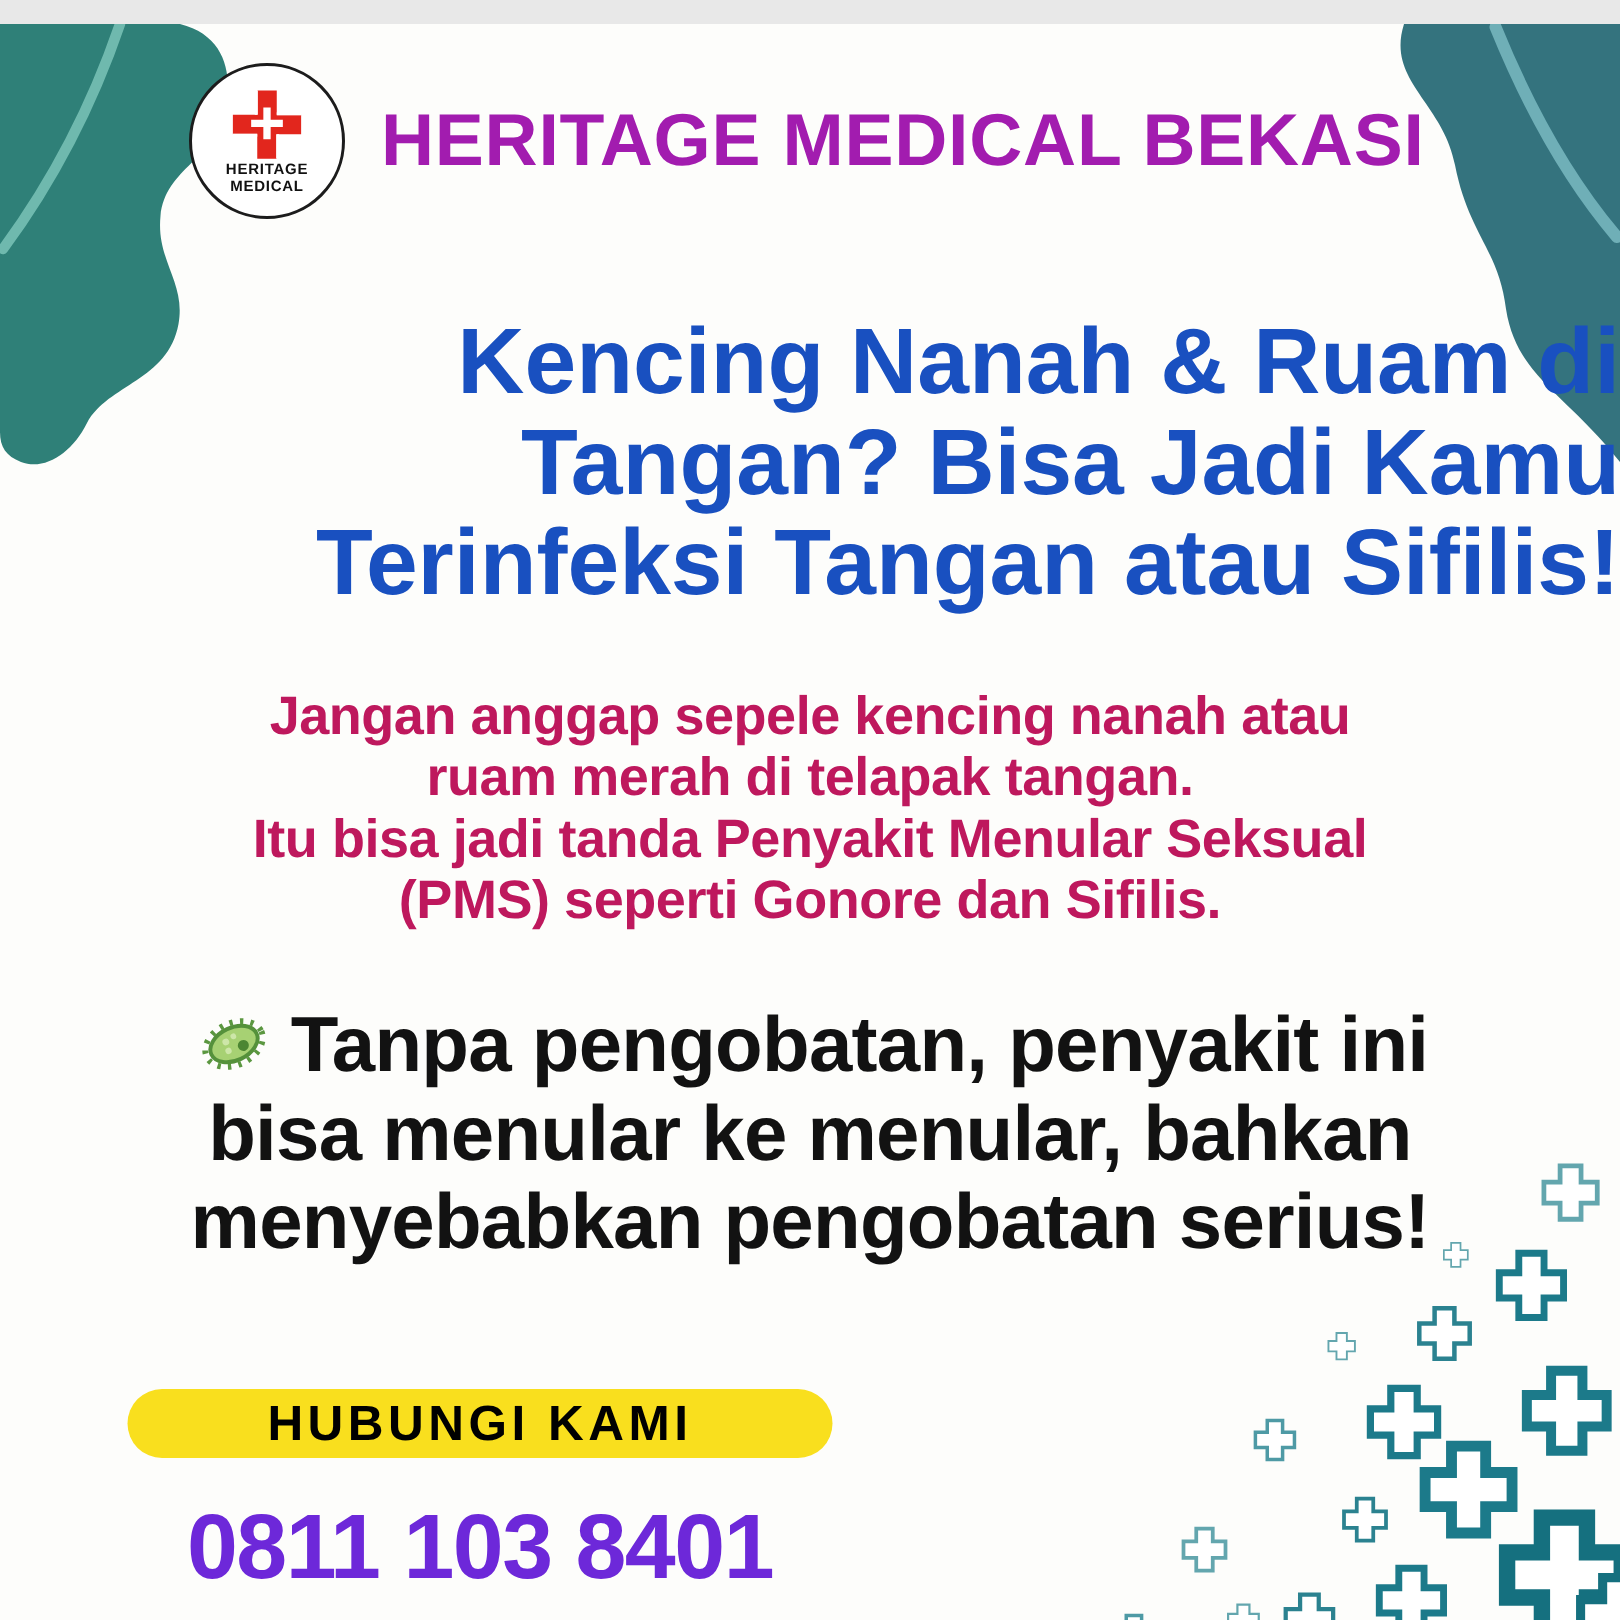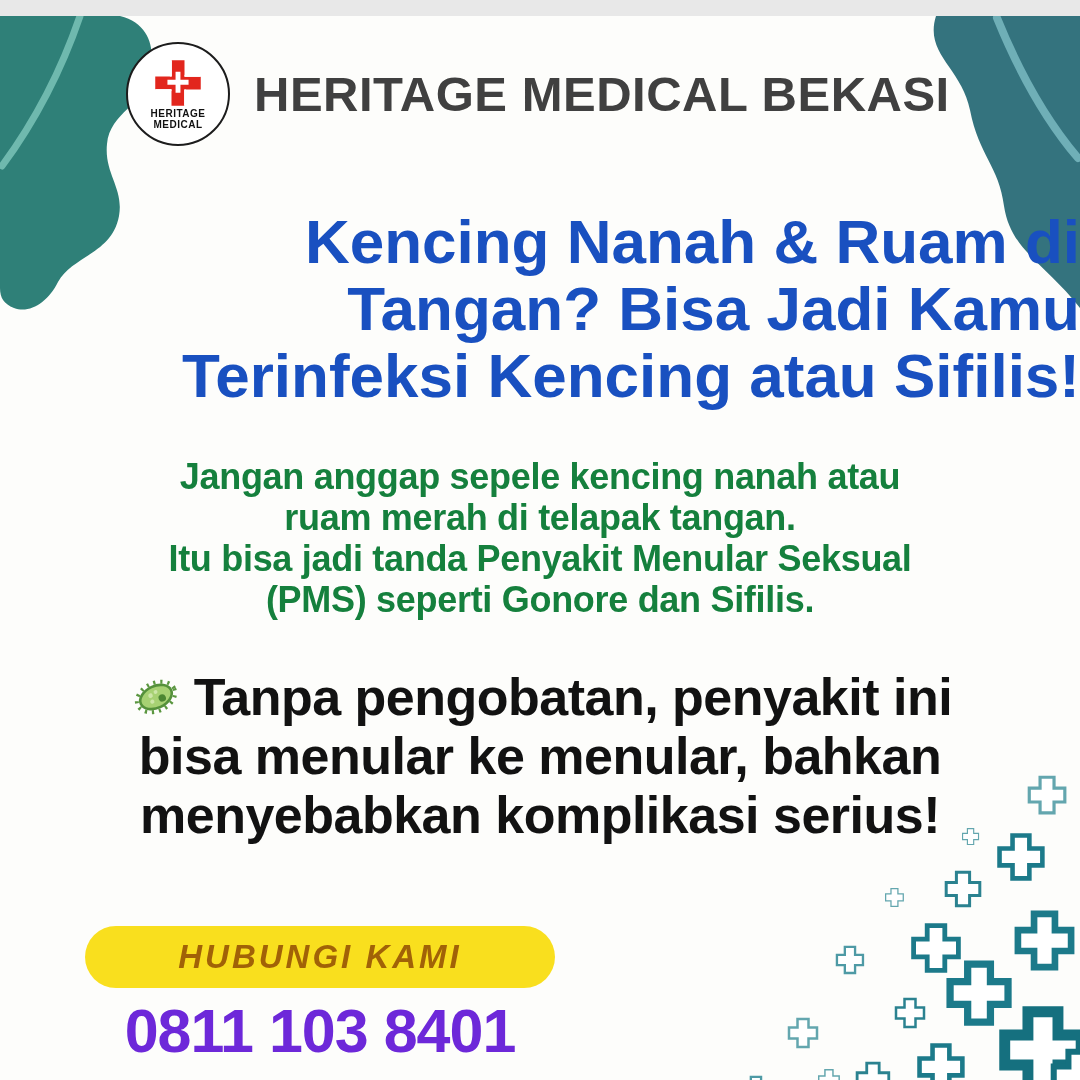--- a/index.html
+++ b/index.html
@@ -19,50 +19,50 @@
 
   .header{position:absolute;top:26px;left:126px;display:flex;align-items:center;gap:24px;}
   .logo-circle{
     width:104px;height:104px;border-radius:50%;
     background:#ffffff;border:2px solid #1c1c1c;
     display:flex;flex-direction:column;align-items:center;justify-content:center;
     box-sizing:border-box;
   }
   .logo-text{font-size:10px;font-weight:bold;letter-spacing:.5px;line-height:1.1;text-align:center;color:#111;}
   .brand-title{
-    font-size:49px;font-weight:800;letter-spacing:.5px;color:#404040;white-space:nowrap;
+    font-size:49px;font-weight:800;letter-spacing:.5px;color:#a21caf;white-space:nowrap;
   }
 
   .headline{
     position:absolute;top:192px;left:0;width:1080px;
     text-align:right;
     font-size:62px;line-height:67px;font-weight:800;
     color:#1950C0;
   }
   .body-text{
     position:absolute;top:440px;left:0;width:1080px;
     text-align:center;
     font-size:36px;line-height:41px;font-weight:bold;
-    color:#15803d;letter-spacing:-.3px;
+    color:#be185d;letter-spacing:-.3px;
   }
   .warning{
     position:absolute;top:652px;left:0;width:1080px;
     text-align:center;
     font-size:52px;line-height:59px;font-weight:800;
     color:#121212;letter-spacing:-.5px;
   }
   .microbe{display:inline-block;width:56px;height:56px;vertical-align:-10px;margin-right:10px;}
 
   .contact-btn{
     position:absolute;left:85px;top:910px;
-    width:470px;height:62px;border-radius:31px;
+    width:470px;height:46px;border-radius:31px;
     background:#F9DF1E;border:none;cursor:pointer;
     display:flex;align-items:center;justify-content:center;
     font-family:inherit;
-    font-size:33px;font-weight:800;letter-spacing:3px;color:#a16207;font-style:italic;
+    font-size:33px;font-weight:800;letter-spacing:3px;color:#000000;
   }
   .phone{
     position:absolute;left:85px;top:980px;width:470px;
     text-align:center;
     font-size:61px;font-weight:800;color:#6d28d9;letter-spacing:-1px;
     white-space:nowrap;
   }
 </style>
 </head>
 <body>
@@ -121,21 +121,21 @@
         <div>HERITAGE</div>
         <div>MEDICAL</div>
       </div>
     </div>
     <div class="brand-title">HERITAGE MEDICAL BEKASI</div>
   </div>
 
   <div class="headline">
     <div>Kencing Nanah &amp; Ruam di</div>
     <div>Tangan? Bisa Jadi Kamu</div>
-    <div>Terinfeksi Kencing atau Sifilis!</div>
+    <div>Terinfeksi Tangan atau Sifilis!</div>
   </div>
 
   <div class="body-text">
     <div>Jangan anggap sepele kencing nanah atau</div>
     <div>ruam merah di telapak tangan.</div>
     <div>Itu bisa jadi tanda Penyakit Menular Seksual</div>
     <div>(PMS) seperti Gonore dan Sifilis.</div>
   </div>
 
   <div class="warning">
@@ -147,19 +147,19 @@
             <ellipse cx="32" cy="32" rx="19" ry="12.5" fill="#A7D173" stroke="#55913B" stroke-width="3"></ellipse>
             <circle cx="38" cy="36" r="4.2" fill="#4C8632"></circle>
             <circle cx="27" cy="28" r="2.6" fill="#CDE6A8"></circle>
             <circle cx="34" cy="26.5" r="2.2" fill="#CDE6A8"></circle>
             <circle cx="26" cy="35" r="2.4" fill="#CDE6A8"></circle>
           </g>
         </svg>
       </span><span>Tanpa pengobatan, penyakit ini</span>
     </div>
     <div>bisa menular ke menular, bahkan</div>
-    <div>menyebabkan komplikasi serius!</div>
+    <div>menyebabkan pengobatan serius!</div>
   </div>
 
   <button class="contact-btn">HUBUNGI KAMI</button>
   <div class="phone">0811 103 8401</div>
 
 </div>
 
 </body></html>

